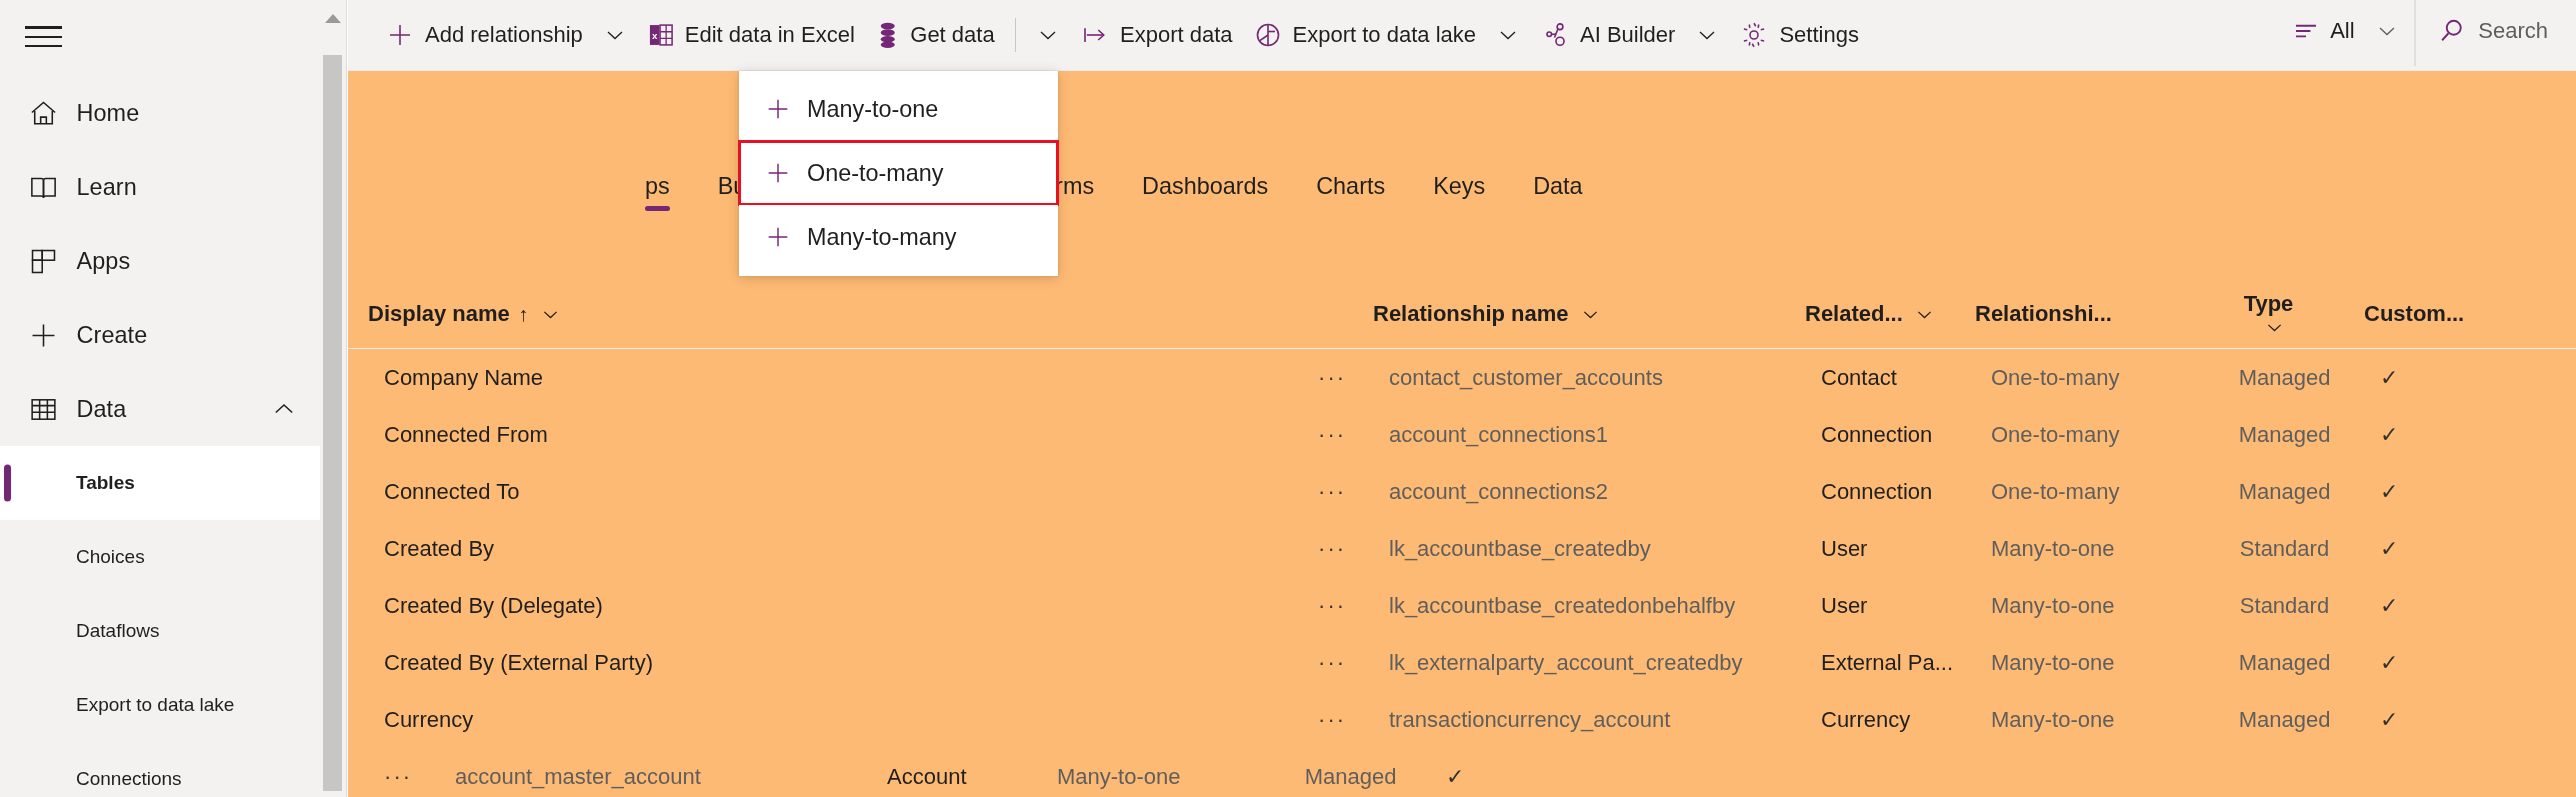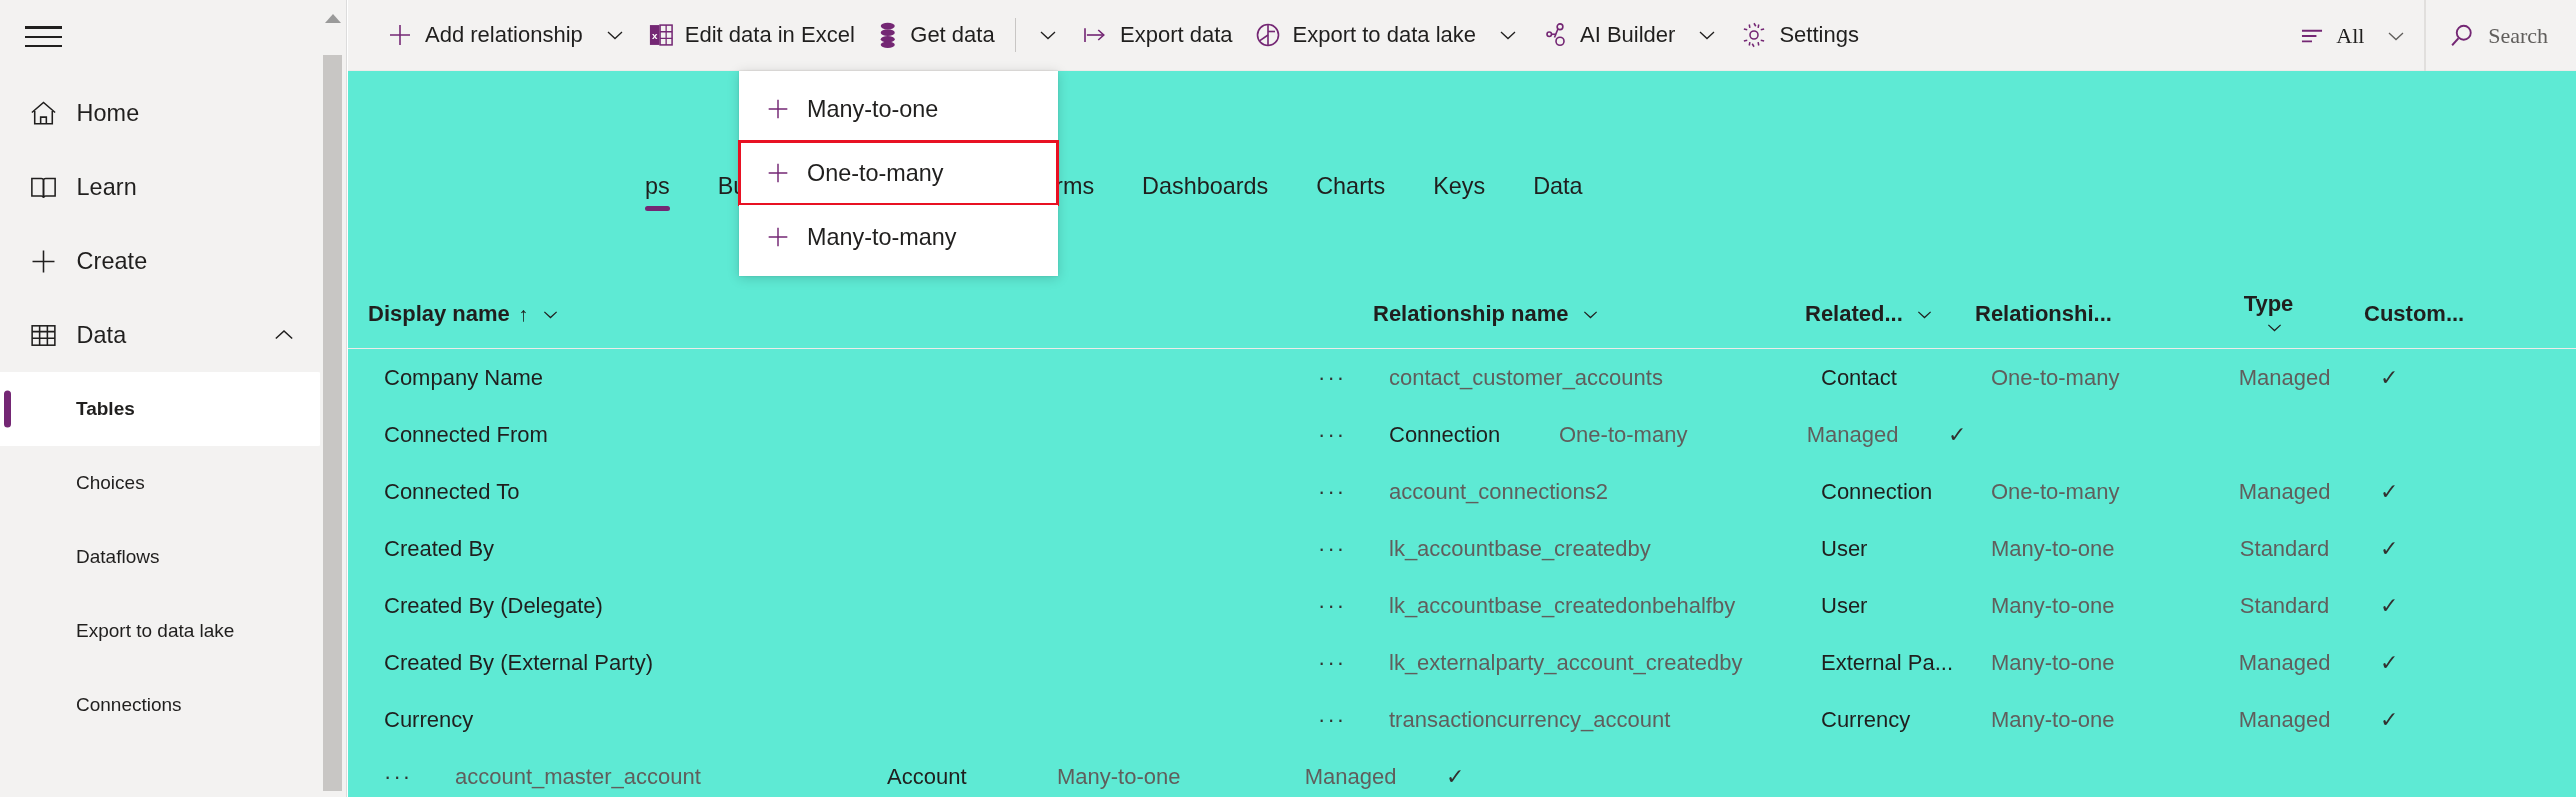--- a/index.html
+++ b/index.html
@@ -70,21 +70,21 @@
     width: 0; height: 0;
     border-left: 8.5px solid transparent; border-right: 8.5px solid transparent;
     border-bottom: 9.2px solid #9a9a9a;
   }
   #side-scroll .thumb {
     position:absolute; left: 2.8px; top: 55px; width: 19px; height: 736px;
     background: #c8c6c4;
   }
 
   
-  #main { position:absolute; left: 348px; top:0; right:0; height:798px; background:#5eead4; }
+  #main { position:absolute; left: 348px; top:0; right:0; height:798px; background:#fdba74; }
 
   
   #commandbar {
     position:absolute; left:0; top:0; width: 2228px; height: 71px;
     background: #f3f2f1;
     display:flex; align-items:center;
     padding-left: 27px;
     border-bottom: 0.7px solid #edebe9;
   }
   .cmd-btn {
@@ -92,21 +92,21 @@
     padding: 0 10px; cursor:pointer;
     color:#201f1e; font-size: 22px; white-space: nowrap;
   }
   .cmd-btn .cico { display:inline-flex; align-items:center; justify-content:center; margin-right: 10px; }
   .cmd-btn .clbl { }
   .cmd-caret { display:flex; align-items:center; padding: 0 10px; height: 71px; cursor:pointer; }
   .cmd-sep { width:1.4px; height:34px; background:#c8c6c4; margin: 0 10px; }
 
   .cmd-right {
     position:absolute; right: 0; top: 0; height: 66px;
-    display:flex; align-items:flex-start;font-family:Liberation Serif, serif;
+    display:flex; align-items:flex-end;
   }
   .cmd-right .divider { width:1.4px; height: 71px; background:#e1dfdd; margin: 0 11.3px 0 5.7px; }
   .search-btn { display:flex; align-items:center; height:71px; padding: 0 28px 0 10px; cursor:pointer; }
   .search-btn .slbl { font-size:22px; color:#605e5c; margin-left:11.3px; }
 
   
   #dropdown {
     position:absolute; left: 391px; top: 71px; width: 319px;
     background: #ffffff;
     box-shadow: 0 2.1px 11.3px rgba(0,0,0,.17), 0 0 2.1px rgba(0,0,0,.10);
@@ -216,20 +216,30 @@
       <div class="nav-item">
         <span class="ico">
           <svg class="svgico" width="31" height="31" viewBox="0 0 24 24" fill="none" stroke="#201f1e" stroke-width="1.2">
             <path d="M3 5h7.2c.9 0 1.8.6 1.8 1.4V20c0-.8-.9-1.4-1.8-1.4H3z"></path>
             <path d="M21 5h-7.2c-.9 0-1.8.6-1.8 1.4V20c0-.8.9-1.4 1.8-1.4H21z"></path>
           </svg>
         </span>
         <span class="lbl">Learn</span>
       </div>
 
+      <div class="nav-item">
+        <span class="ico">
+          <svg class="svgico" width="31" height="31" viewBox="0 0 24 24" fill="none" stroke="#201f1e" stroke-width="1.2">
+            <rect x="3.5" y="3.5" width="7.5" height="7.5"></rect>
+            <rect x="11" y="3.5" width="9.5" height="7.5"></rect>
+            <rect x="3.5" y="11" width="7.5" height="9.5"></rect>
+          </svg>
+        </span>
+        <span class="lbl">Apps</span>
+      </div>
 
       <div class="nav-item">
         <span class="ico">
           <svg class="svgico" width="31" height="31" viewBox="0 0 24 24" fill="none" stroke="#201f1e" stroke-width="1.2">
             <path d="M12 3.5v17M3.5 12h17"></path>
           </svg>
         </span>
         <span class="lbl">Create</span>
       </div>
 
@@ -514,20 +524,21 @@
             <div class="cell c-ellip">···</div>
             <div class="cell c-relname muted">contact_customer_accounts</div>
             <div class="cell c-related strong">Contact</div>
             <div class="cell c-reltype muted">One-to-many</div>
             <div class="cell c-type muted">Managed</div>
             <div class="cell c-custom check">✓</div>
           </div>
           <div class="grid-row">
             <div class="cell c-name strong">Connected From</div>
             <div class="cell c-ellip">···</div>
+            <div class="cell c-relname muted">account_connections1</div>
             <div class="cell c-related strong">Connection</div>
             <div class="cell c-reltype muted">One-to-many</div>
             <div class="cell c-type muted">Managed</div>
             <div class="cell c-custom check">✓</div>
           </div>
           <div class="grid-row">
             <div class="cell c-name strong">Connected To</div>
             <div class="cell c-ellip">···</div>
             <div class="cell c-relname muted">account_connections2</div>
             <div class="cell c-related strong">Connection</div>

